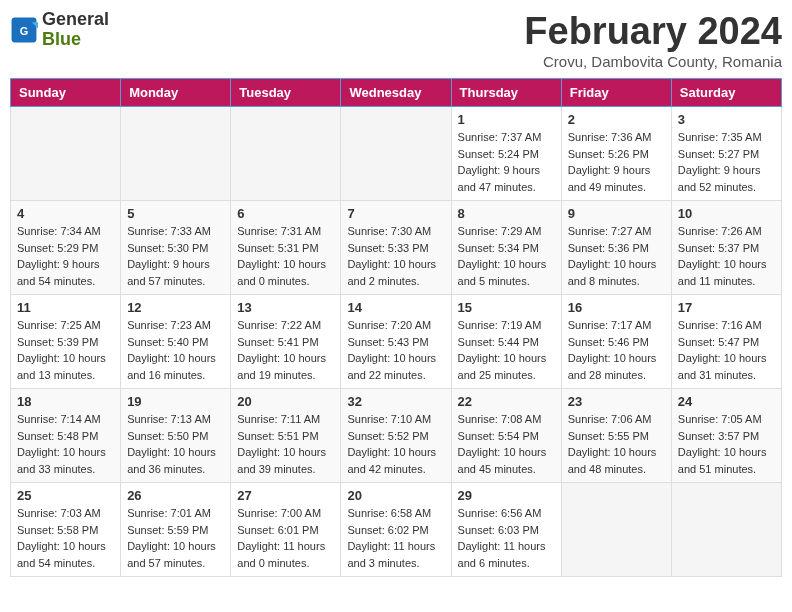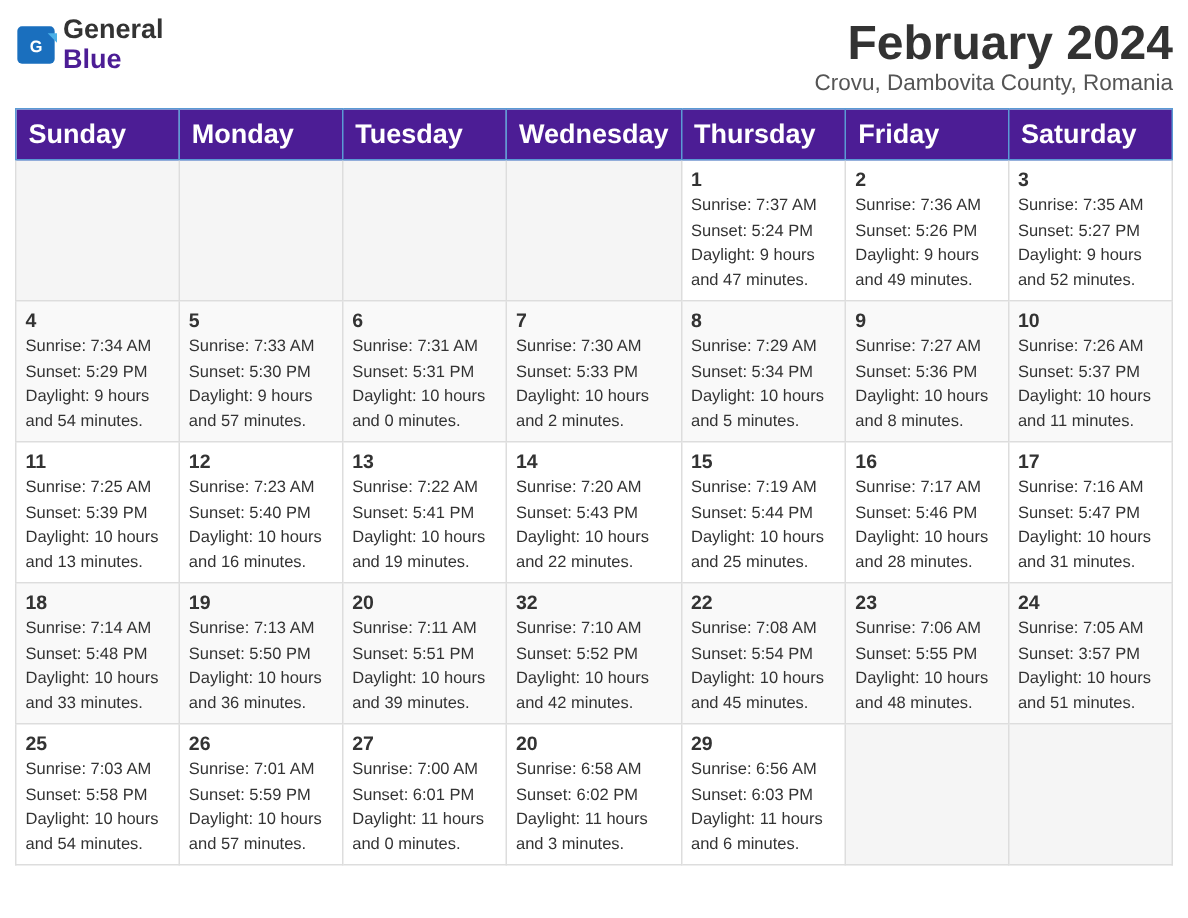--- a/index.html
+++ b/index.html
@@ -23,46 +23,46 @@
     }
     .logo-text {
       font-size: 18px;
       font-weight: bold;
       color: #333;
       line-height: 1.1;
     }
     .logo-text span {
       display: block;
     }
-    .logo-blue { color: #4c1d95; }
+    .logo-blue { color: #4d7c0f; }
     .logo-icon {
       width: 28px;
       height: 28px;
     }
     .title-block {
       text-align: right;
     }
     .month-title {
-      font-size: 32px;
+      font-size: 38px;
       font-weight: bold;
       color: #333;
     }
     .location-title {
       font-size: 15px;
       color: #555;
     }
     .calendar {
       width: 100%;
       border-collapse: collapse;
       border: 1px solid #ccc;
     }
     .calendar th {
-      background-color: #4c1d95;
+      background-color: #be185d;
       color: #fff;
-      font-size: 18px;
+      font-size: 13px;
       font-weight: bold;
       padding: 6px 8px;
       text-align: left;
       border: 1px solid #5a9ad4;
     }
     .calendar td {
       vertical-align: top;
       padding: 5px 6px;
       border: 1px solid #ddd;
       width: 110px;

